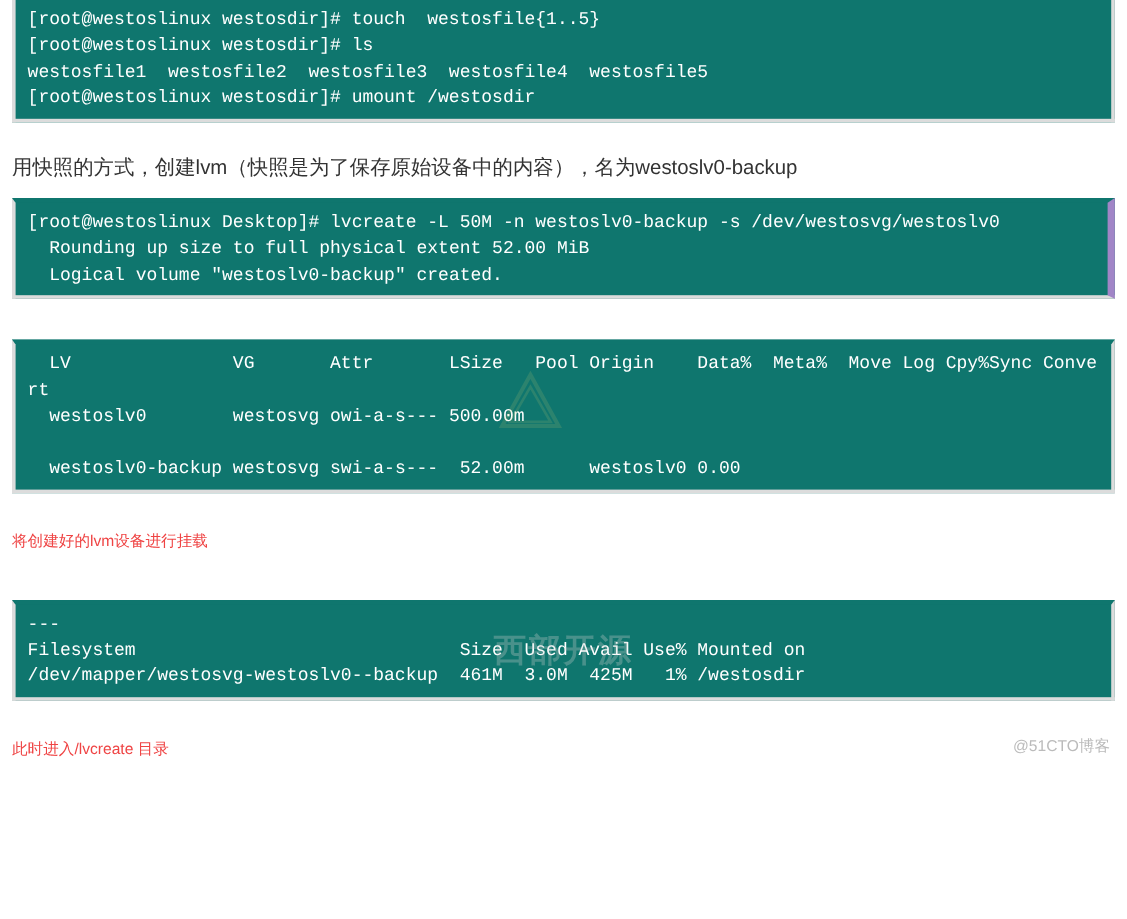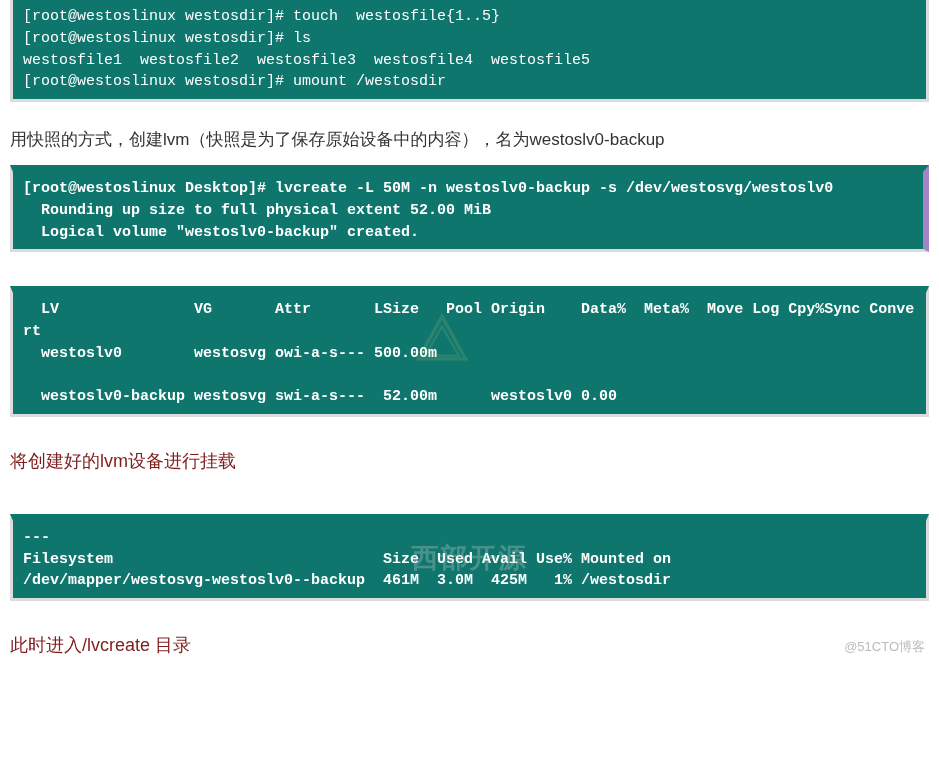--- a/index.html
+++ b/index.html
@@ -25,32 +25,31 @@
     margin: 0;
     box-sizing: border-box;
   }
   .terminal.purple {
     border-right: 6px solid #a185c7;
   }
   .terminal.noborder-top {
     border-top: none;
   }
   .terminal.topborder {
-    border-top: 7px solid #0f766e;
-    font-weight: bold;
+    border-top: 4px solid #0f766e;
   }
   .body-text {
     color: #333;
     font-size: 17px;
     line-height: 1.6;
     margin: 24px 0 12px 0;
   }
   .body-text2 {
-    color: #7f1d1d;
-    font-size: 18px;
+    color: #ef4444;
+    font-size: 13px;
     line-height: 1.6;
     margin: 30px 0 12px 0;
   }
   .row-term {
     position: relative;
   }
   .watermark {
     position: absolute;
     right: 4px;
     bottom: 4px;

